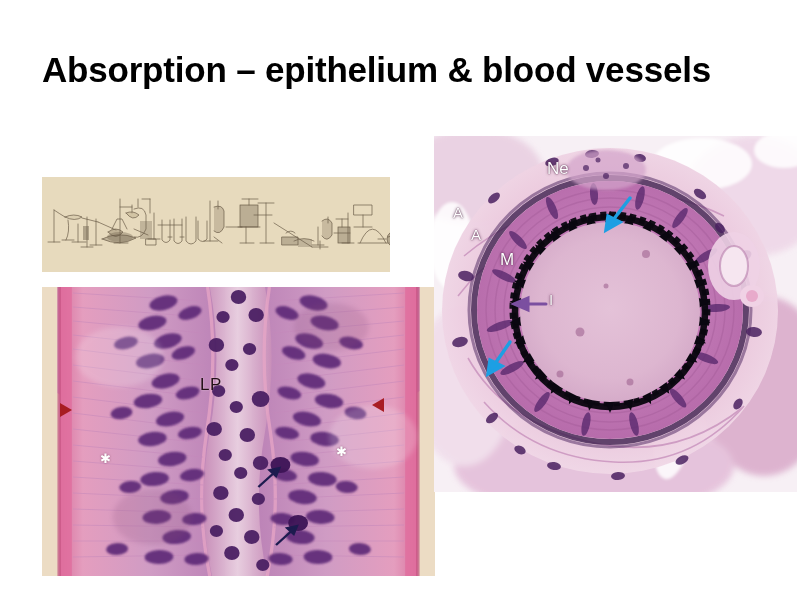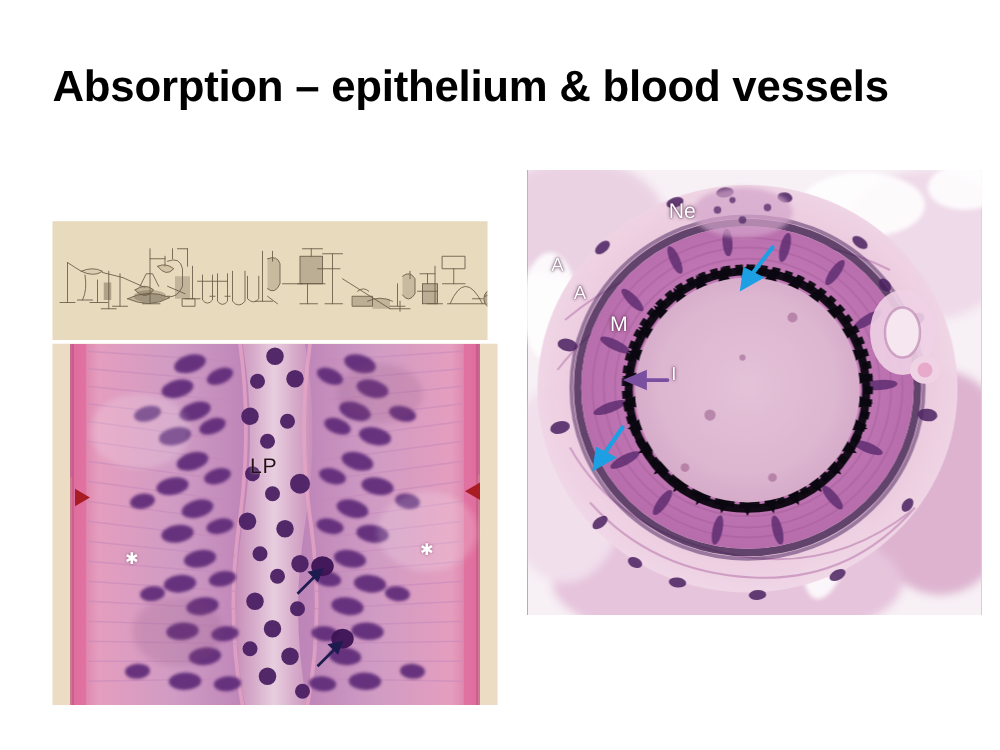--- a/index.html
+++ b/index.html
@@ -41,24 +41,25 @@
     top: 177px;
     width: 348px;
     height: 95px;
     background: #e7dabd;
   }
   #fig-apparatus svg { display: block; width: 100%; height: 100%; }
 
   
   #fig-epithelium {
     left: 42px;
-    top: 275px;
+    top: 287px;
     width: 356px;
     height: 289px;
     background: #ecdcc4;
+    padding-left: 37px;
   }
   #fig-epithelium .canvas { position: absolute; inset: 0; }
   #fig-epithelium svg.hist { display:block; width:100%; height:100%; }
 
   .ep-label {
     position: absolute;
     color: #241018;
     font-size: 17px;
     font-family: "Liberation Sans", sans-serif;
     letter-spacing: .5px;
@@ -82,25 +83,25 @@
   .tri-left {
     position: absolute;
     width: 0; height: 0;
     border-top: 7px solid transparent;
     border-bottom: 7px solid transparent;
     border-right: 12px solid #a81d23;
   }
 
   
   #fig-artery {
-    left: 422px;
+    left: 434px;
     top: 136px;
     width: 363px;
     height: 356px;
-    background: #6d28d9;
+    background: #15803d;
   }
   #fig-artery svg.hist { display:block; width:100%; height:100%; }
 
   .ar-label {
     position: absolute;
     color: #ffffff;
     font-size: 15px;
     font-family: "Liberation Sans", sans-serif;
     text-shadow: 0 0 3px rgba(80,30,70,.85), 0 0 1px rgba(60,20,50,.9);
     pointer-events: none;

